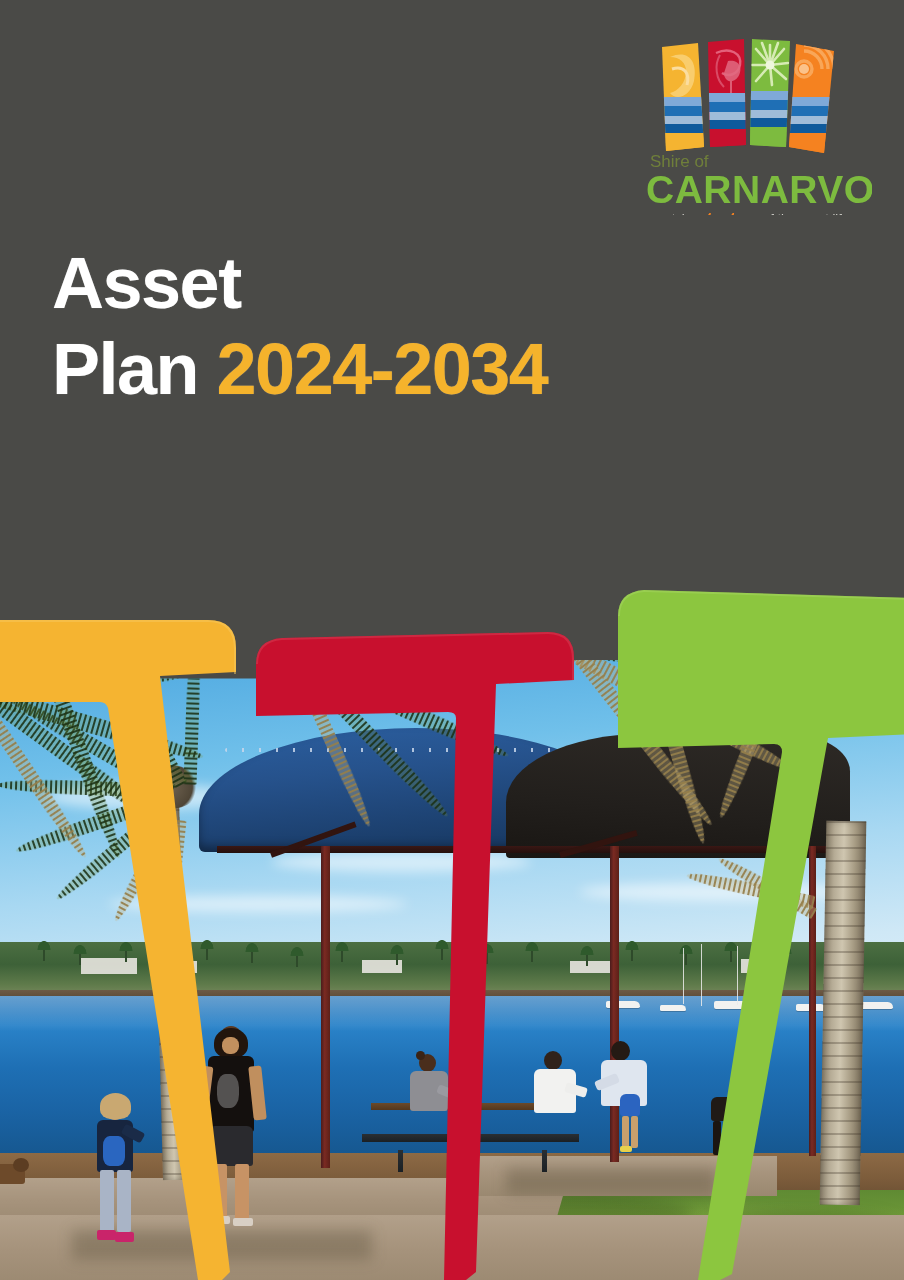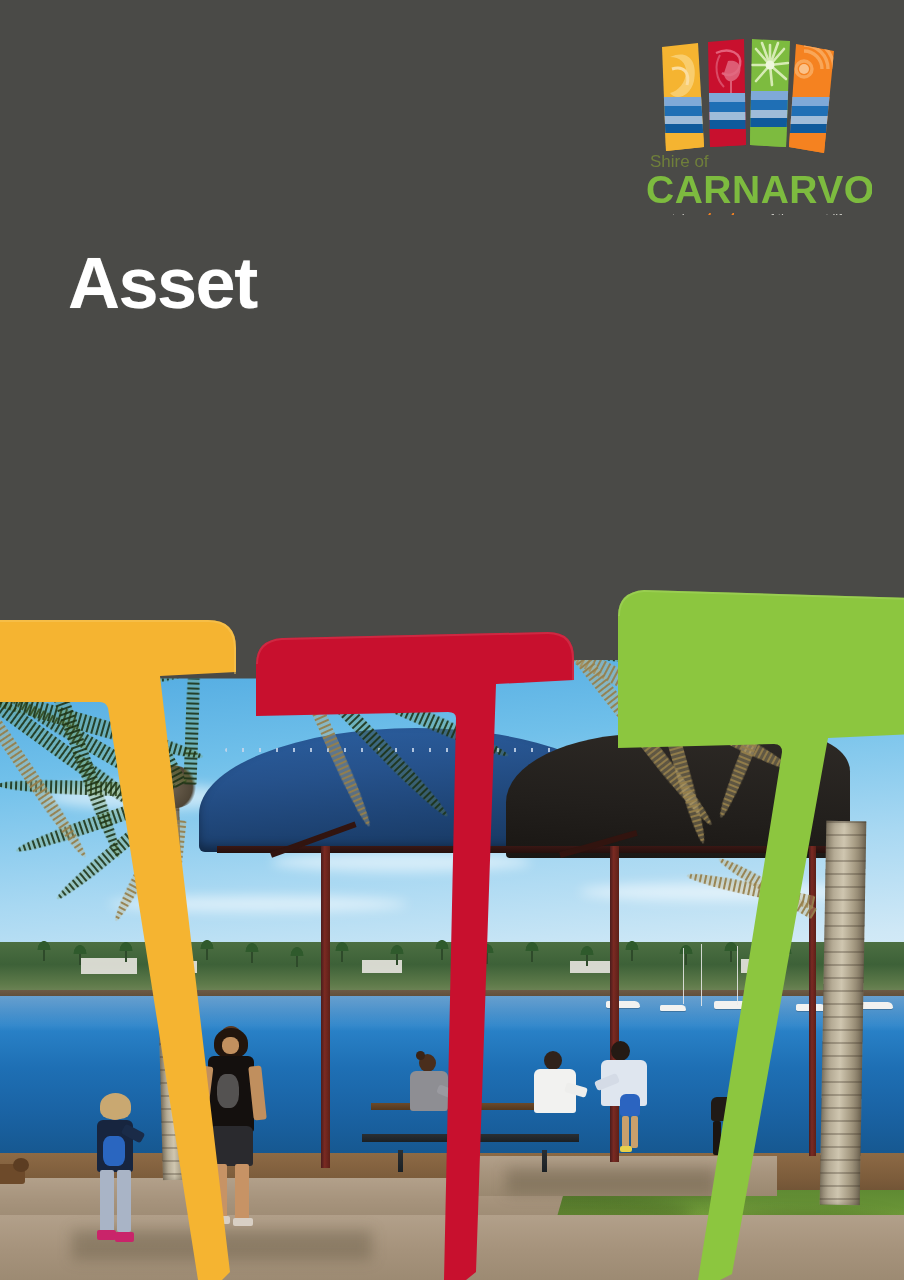--- a/index.html
+++ b/index.html
@@ -17,21 +17,21 @@
     background:#4a4a47;
     overflow:hidden;
   }
 
   
   #logo { position:absolute; left:632px; top:35px; width:240px; height:180px; }
   #logo svg { display:block; }
 
   
   #title-block {
-    position:absolute; left:68px; top:240px; width:640px;
+    position:absolute; left:52px; top:240px; width:640px;
   }
   .title-line {
     font-weight:bold;
     font-size:72px;
     line-height:86px;
     letter-spacing:-1.5px;
     color:#ffffff;
     white-space:nowrap;
     text-shadow:0 0 1px rgba(255,255,255,0.35);
   }
@@ -308,20 +308,24 @@
       <text x="74" y="190" font-family="Liberation Serif, serif" font-size="20" font-weight="bold" font-style="italic" fill="#f58220">taste</text>
       <text x="131" y="188" font-family="Liberation Sans, sans-serif" font-size="13" fill="#cfcfc9">of the great life</text>
     </svg>
     <span class="sr">Shire of</span>
     <span class="sr">CARNARVON</span>
     <span class="sr">of the great life</span>
   </div>
 
   <div id="title-block">
     <div class="title-line">Asset</div>
+    <div class="title-line">
+      <span>Plan</span>
+      <span class="years">2024-2034</span>
+    </div>
   </div>
 
   <div id="photo-wrap">
     <div id="photo">
 
       <div class="sky"></div>
       <div class="cloud" style="left:5%;  top:20%; width:200px; height:26px;"></div>
       <div class="cloud" style="left:30%; top:31%; width:260px; height:20px;"></div>
       <div class="cloud" style="left:58%; top:17%; width:230px; height:24px;"></div>
       <div class="cloud" style="left:12%; top:38%; width:300px; height:16px;"></div>

